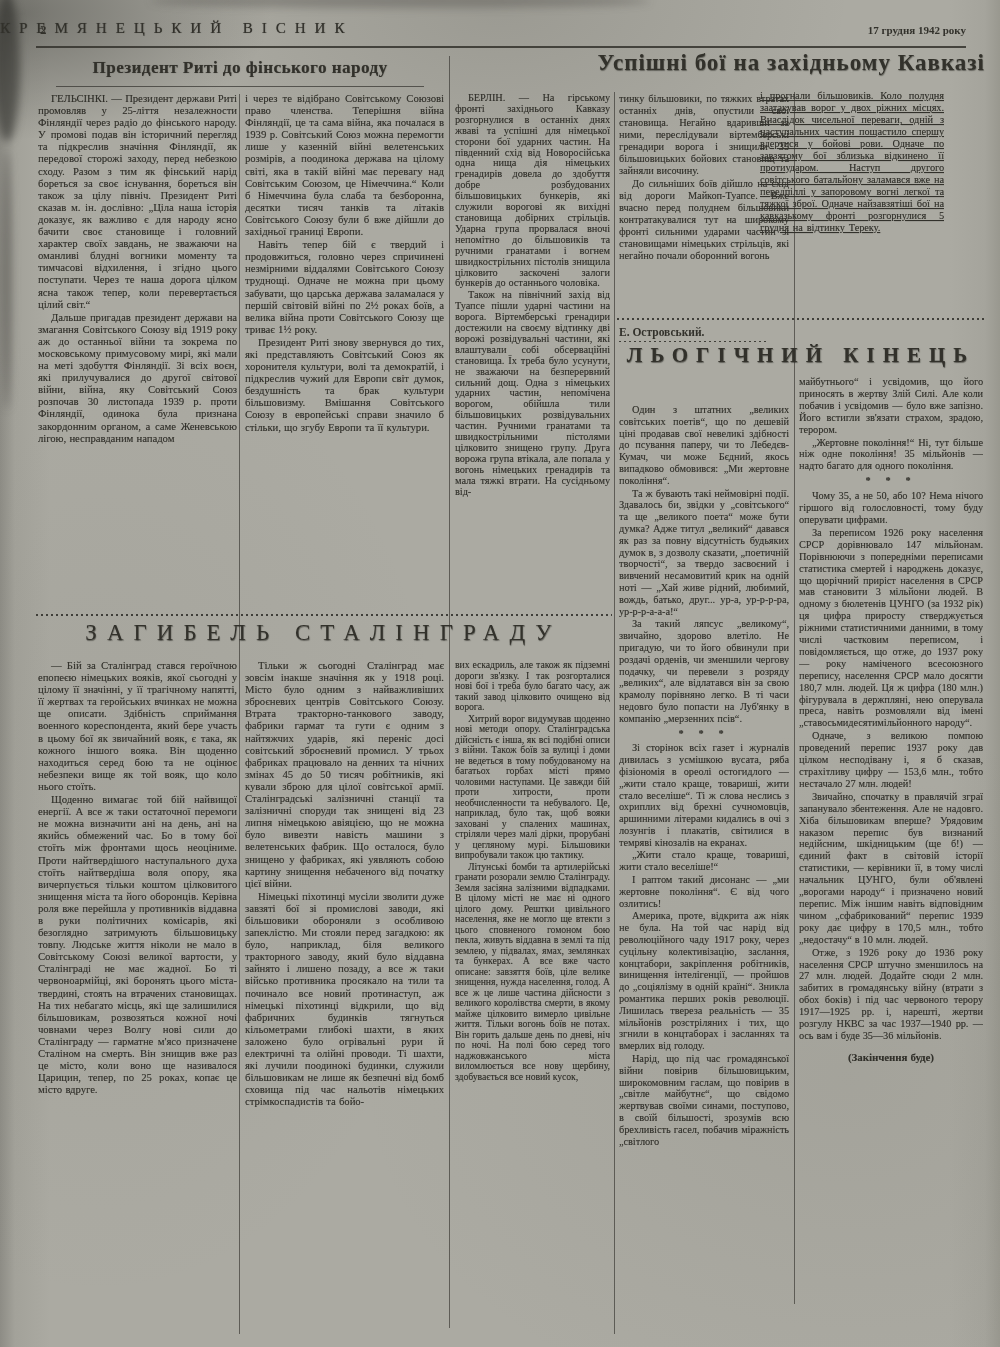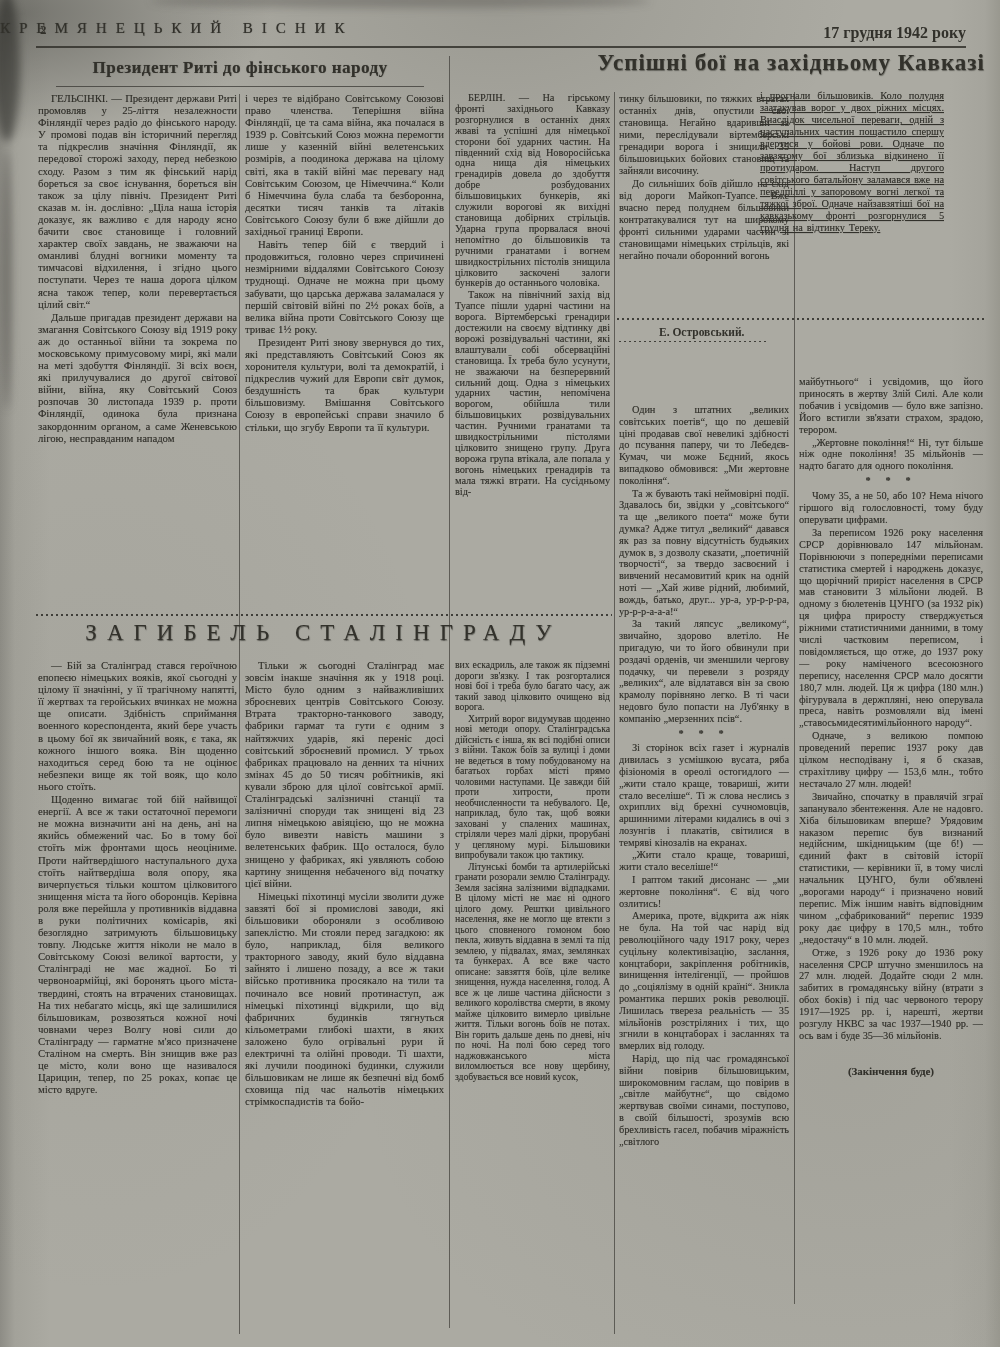--- a/index.html
+++ b/index.html
@@ -18,21 +18,21 @@
   .blob{position:absolute;border-radius:50%;filter:blur(4px);pointer-events:none;}
   .b1{left:-6px;top:-8px;width:26px;height:150px;background:rgba(38,38,34,.55);}
   .b2{left:2px;top:150px;width:10px;height:260px;background:rgba(48,47,43,.35);}
   .b3{left:150px;top:-6px;width:500px;height:14px;background:rgba(55,54,49,.30);}
 
   
   .pagenum{position:absolute;left:40px;top:22px;font-size:13px;font-weight:bold;}
   .masthead{position:absolute;left:0;top:20px;width:100%;
     font-size:15px;font-weight:normal;letter-spacing:9px;
     text-shadow:.4px .4px .7px rgba(40,40,35,.6);}
-  .issuedate{position:absolute;right:34px;top:24px;font-size:16px;font-weight:bold;}
+  .issuedate{position:absolute;right:34px;top:24px;font-size:11px;font-weight:bold;}
   .rule{position:absolute;background:rgba(50,49,44,.85);}
   .headrule{left:36px;top:46px;width:930px;height:2px;}
   .h1rule{left:56px;top:86px;width:368px;height:1px;background:rgba(50,49,44,.7);}
   .vr{position:absolute;width:1px;background:rgba(52,51,46,.65);}
   .vr1{left:239px;top:94px;height:1240px;}
   .vr2{left:449px;top:56px;height:1272px;}
   .vr3{left:614px;top:92px;height:1242px;}
   .vr4{left:794px;top:92px;height:1212px;}
   .dotrule{position:absolute;height:2px;
     background:repeating-linear-gradient(90deg,rgba(52,51,46,.9) 0 2px,transparent 2px 5px);}
@@ -46,41 +46,41 @@
     text-shadow:.4px .4px .8px rgba(35,35,30,.55);}
   .h2{position:absolute;left:452px;top:50px;width:533px;text-align:right;
     font-size:23px;font-weight:bold;letter-spacing:1px;
     text-shadow:.5px .5px 1px rgba(35,35,30,.5);}
   .h3{position:absolute;left:617px;top:343px;width:368px;text-align:center;
     font-size:21px;font-weight:bold;letter-spacing:8px;
     text-shadow:.5px .5px 1px rgba(35,35,30,.55);}
   .h4{position:absolute;left:35px;top:620px;width:577px;text-align:center;
     font-size:23px;font-weight:normal;letter-spacing:10px;
     text-shadow:.5px .5px 1px rgba(35,35,30,.55);}
-  .byline{position:absolute;left:619px;top:326px;font-size:11.5px;font-weight:bold;margin-left:40px;}
+  .byline{position:absolute;left:619px;top:326px;font-size:11.5px;font-weight:bold;}
 
   
   .col{position:absolute;overflow:hidden;text-align:justify;
     text-shadow:.25px .25px .5px rgba(45,45,40,.45);}
   .col p{margin:0 0 1px 0;text-indent:13px;}
   .cont p:first-child{text-indent:0;}
   p.sep{text-align:center;text-indent:0;letter-spacing:6px;font-weight:bold;margin:3px 0;}
   .wide{font-size:10.6px;line-height:12.1px;word-spacing:.6px;}
   .narrow{font-size:10.2px;line-height:12px;word-spacing:.4px;}
   .c-a2{left:455px;top:93px;width:155px;height:522px;line-height:10.9px;}
   .c-b2{left:619px;top:93px;width:170px;height:224px;}
   .c-c2{left:760px;top:90px;width:184px;height:228px;word-spacing:1.4px;text-decoration:underline;}
   .c-d3{left:619px;top:380px;width:170px;height:952px;line-height:11.8px;margin-top:24px;}
   .c-e3{left:799px;top:376px;width:184px;height:956px;line-height:11.9px;}
   .c-a1{left:38px;top:93px;width:199px;height:514px;}
   .c-b1{left:245px;top:93px;width:199px;height:514px;}
   .c-a4{left:38px;top:660px;width:199px;height:673px;}
   .c-b4{left:245px;top:660px;width:199px;height:673px;}
   .c-c4{left:455px;top:660px;width:155px;height:673px;font-size:9.6px;line-height:10.5px;}
-  .footer-note{text-align:center;text-indent:0;margin-top:24px;font-size:10.8px;font-weight:bold;}
+  .footer-note{text-align:center;text-indent:0;margin-top:10px;font-size:10.8px;font-weight:bold;}
 </style>
 </head>
 <body>
 
 <div class="page">
   <div class="blob b1"></div>
   <div class="blob b2"></div>
   <div class="blob b3"></div>
 
   <div class="pagenum">2</div>
@@ -114,20 +114,21 @@
       <p>тинку більшовики, по тяжких втратах останніх днів, опустили свої становища. Негайно вдаривши за ними, переслідували віртемберські гренадири ворога і знищили 35 більшовицьких бойових становищ та зайняли височину.</p>
       <p>До сильніших боїв дійшло на схід від дороги Майкоп-Туапсе. Вже вчасно перед полуднем більшовики контратакувалися тут на широкому фронті сильними ударами частин зі становищами німецьких стрільців, які негайно почали оборонний вогонь</p>
     </div>
   <div class="col narrow cont c-c2">
       <p>і прогнали більшовиків. Коло полудня заатакував ворог у двох ріжних місцях. Внаслідок чисельної переваги, одній з наступальних частин пощастило спершу вдертися у бойові рови. Одначе по завзятому бої зблизька відкинено її протиударом. Наступ другого совітського батальйону заламався вже на передпіллі у запоровому вогні легкої та тяжкої зброї. Одначе найзавзятіші бої на кавказькому фронті розгорнулися 5 грудня на відтинку Тереку.</p>
     </div>
 
   <div class="dotrule dr-ostr"></div>
   <div class="byline">Е. Островський.</div>
   <div class="dotrule dr-byline"></div>
+  <div class="h3">ЛЬОГІЧНИЙ КІНЕЦЬ</div>
   <div class="col narrow c-d3">
       <p>Один з штатних „великих совітських поетів“, що по дешевій ціні продавав свої невеликі здібності до псування паперу, чи то Лебедєв-Кумач, чи може Бєдний, якось випадково обмовився: „Ми жертовне покоління“.</p>
       <p>Та ж бувають такі неймовірні події. Здавалось би, звідки у „совітського“ та ще „великого поета“ може бути думка? Адже титул „великий“ давався як раз за повну відсутність будьяких думок в, з дозволу сказати, „поетичній творчості“, за твердо засвоєний і вивчений несамовитий крик на одній ноті — „Хай живе рідний, любимий, вождь, батько, друг... ур-а, ур-р-р-ра, ур-р-р-а-а-а!“</p>
       <p>За такий ляпсус „великому“, звичайно, здорово влетіло. Не пригадую, чи то його обвинули при роздачі орденів, чи зменшили чергову подачку, чи перевели з розряду „великих“, але відлатався він за свою крамолу порівняно легко. В ті часи недовго було попасти на Луб'янку в компанію „мерзенних псів“.</p>
       <p class="sep">* * *</p>
       <p>Зі сторінок всіх газет і журналів дивилась з усмішкою вусата, ряба фізіономія в ореолі остогидлого — „жити стало краще, товариші, жити стало веселіше“. Ті ж слова неслись з охриплих від брехні сучномовців, аршинними літерами кидались в очі з лозунгів і плакатів, світилися в темряві кінозалів на екранах.</p>
       <p>„Жити стало краще, товариші, жити стало веселіше!“</p>
       <p>І раптом такий дисонанс — „ми жертовне покоління“. Є від чого озлитись!</p>
       <p>Америка, проте, відкрита аж ніяк не була. На той час нарід від революційного чаду 1917 року, через суцільну колективізацію, заслання, концтабори, закріплення робітників, винищення інтелігенції, — пройшов до „соціялізму в одній країні“. Зникла романтика перших років революції. Лишилась твереза реальність — 35 мільйонів розстріляних і тих, що згнили в концтаборах і засланнях та вмерлих від голоду.</p>
       <p>Нарід, що під час громадянської війни повірив більшовицьким, широкомовним гаслам, що повірив в „світле майбутнє“, що свідомо жертвував своїми синами, поступово, в своїй більшості, зрозумів всю брехливість гасел, побачив міражність „світлого</p>

